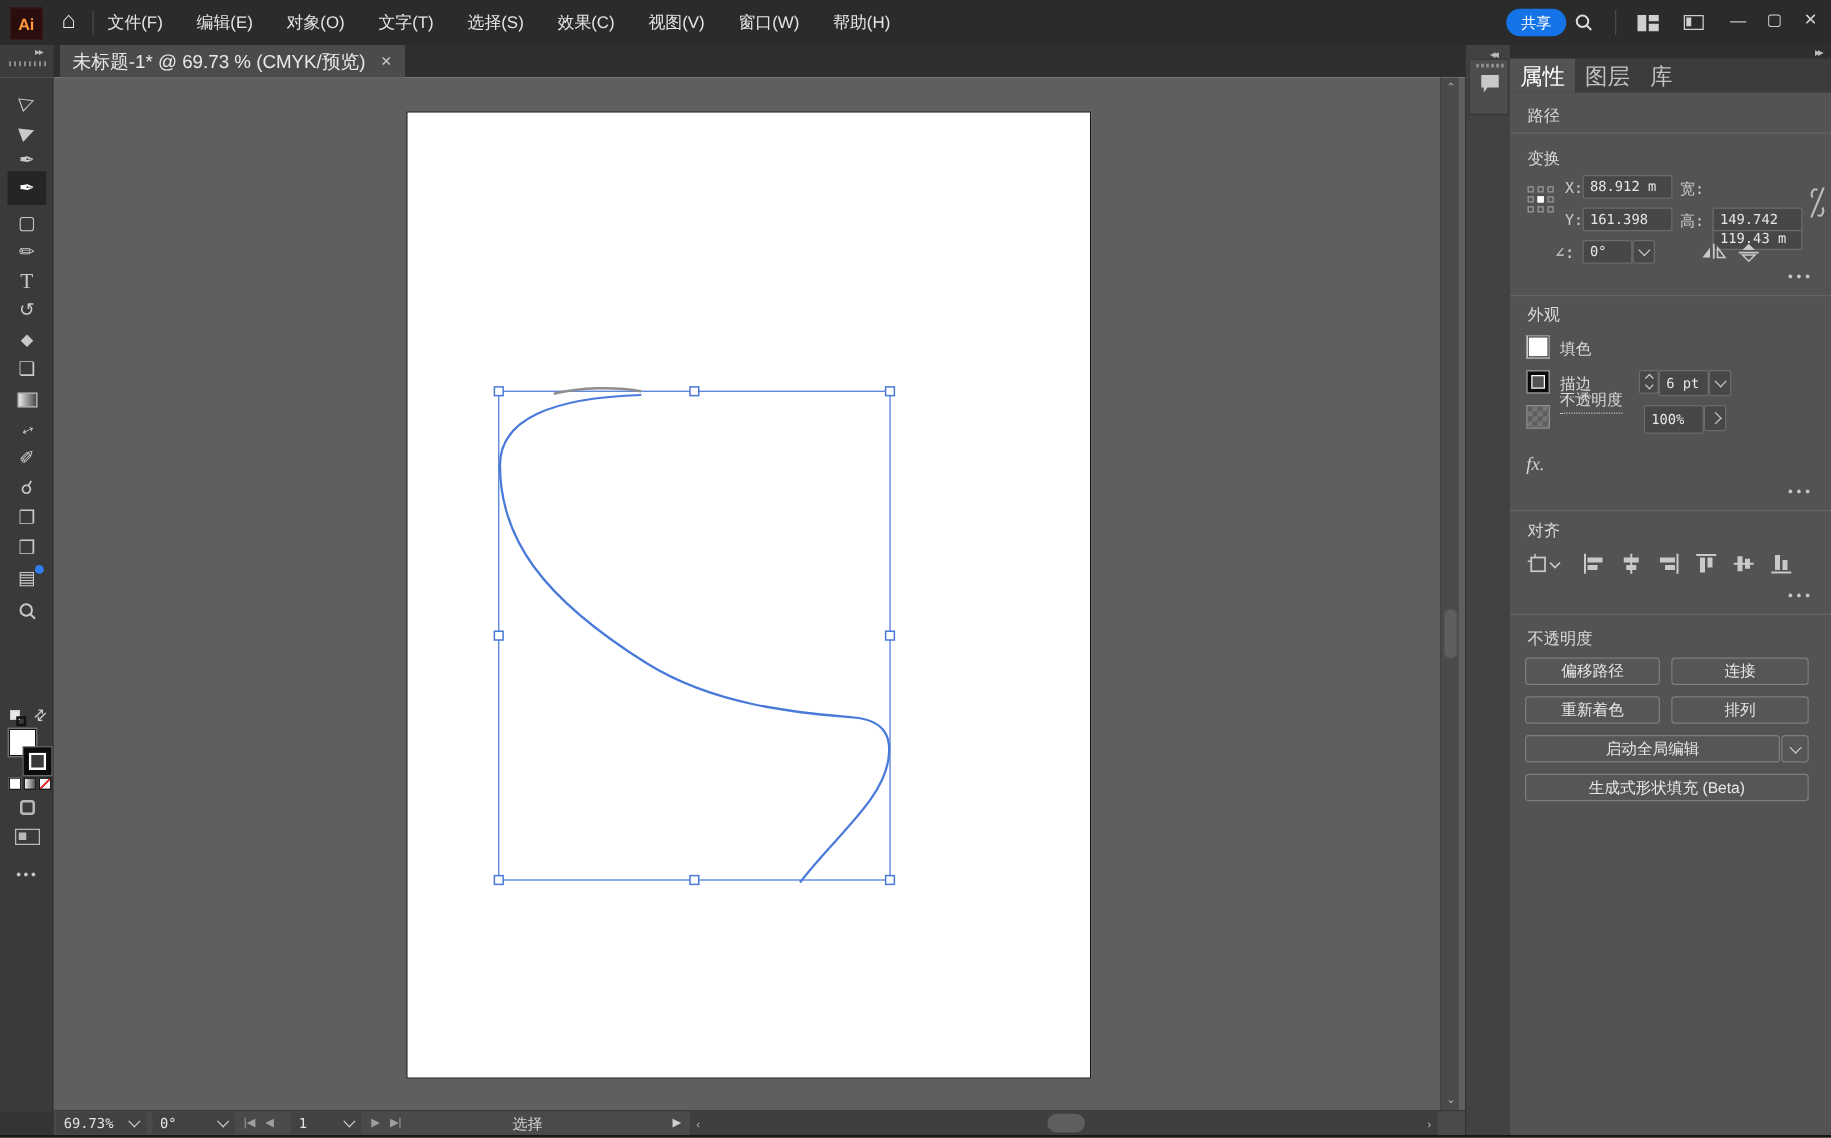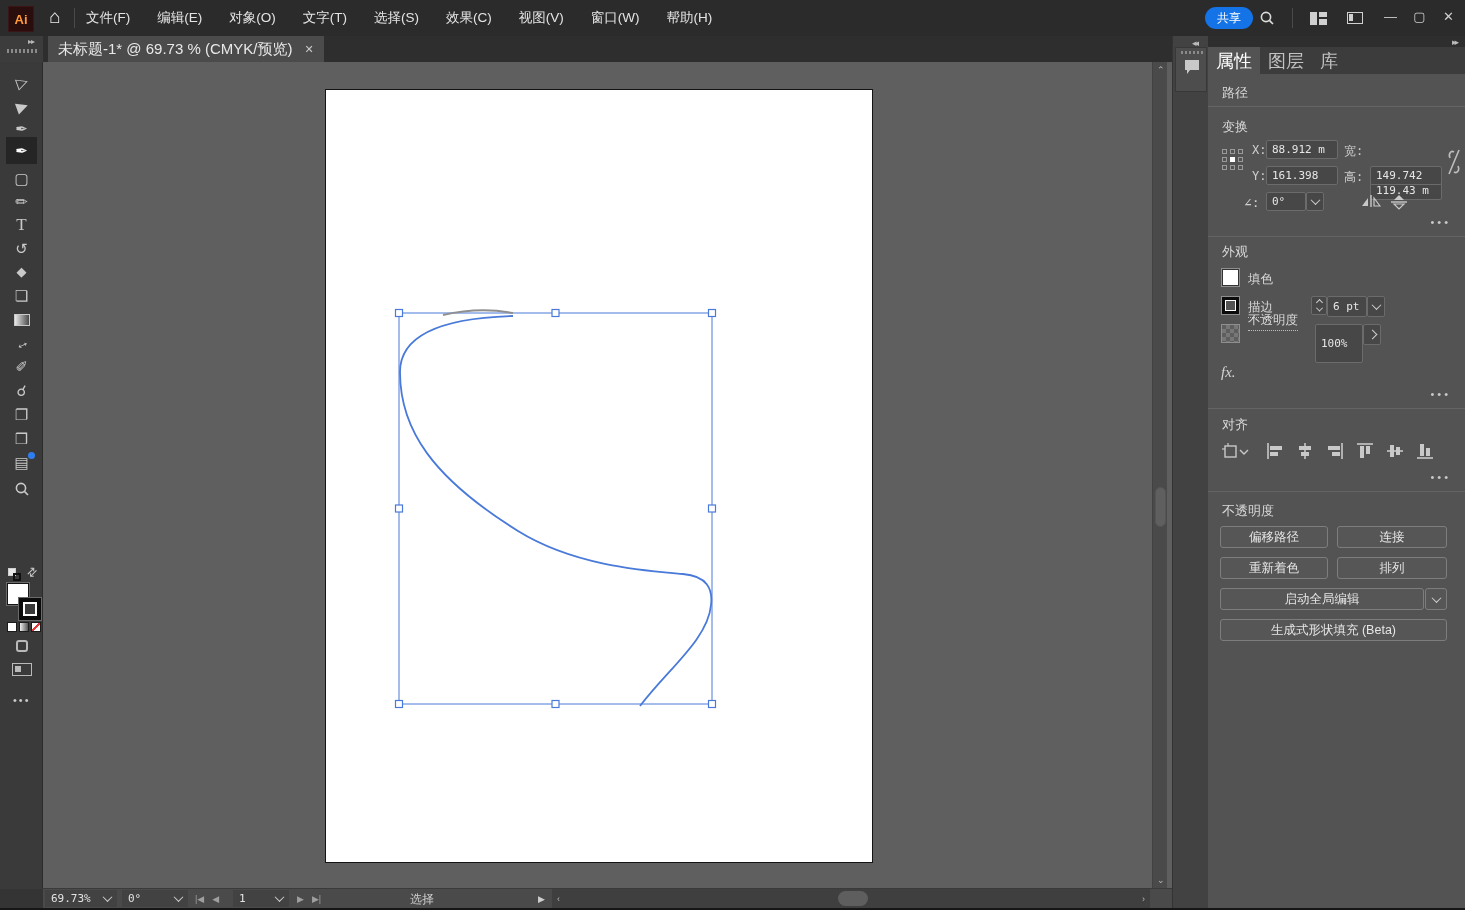--- a/index.html
+++ b/index.html
@@ -365,21 +365,21 @@
           <span class="chev up" style="width:5px;height:5px;"></span>
           <span class="chev" style="width:5px;height:5px;"></span>
         </span>
     </div>
     <div class="field" style="left:119px;top:260px;width:40px;height:21px;">6 pt</div>
     <div class="chevbox" style="left:159px;top:260px;height:21px;">
         <span class="chev"></span>
       </div>
     <div class="swatch op" style="top:288px;"></div>
     <span class="alabel link" style="left:40px;top:276px;">不透明度</span>
-    <div class="field" style="left:107px;top:288px;width:48px;height:39px;">100%</div>
+    <div class="field" style="left:107px;top:288px;width:48px;height:23px;">100%</div>
     <div class="chevbox" style="left:155px;top:288px;height:21px;">
         <span class="chev" style="transform:rotate(-45deg);"></span>
       </div>
     <div class="fx" style="top:328px;">fx.</div>
     <div class="more-dots" style="right:14px;top:352px;">•••</div>
     <div class="divider" style="top:372px;"></div>
 
     <div class="sec-title" style="top:380px;">对齐</div>
     <div class="abs" style="left:14px;top:406px;width:230px;height:20px;">
       <span class="aicon" style="left:0;width:28px;">

